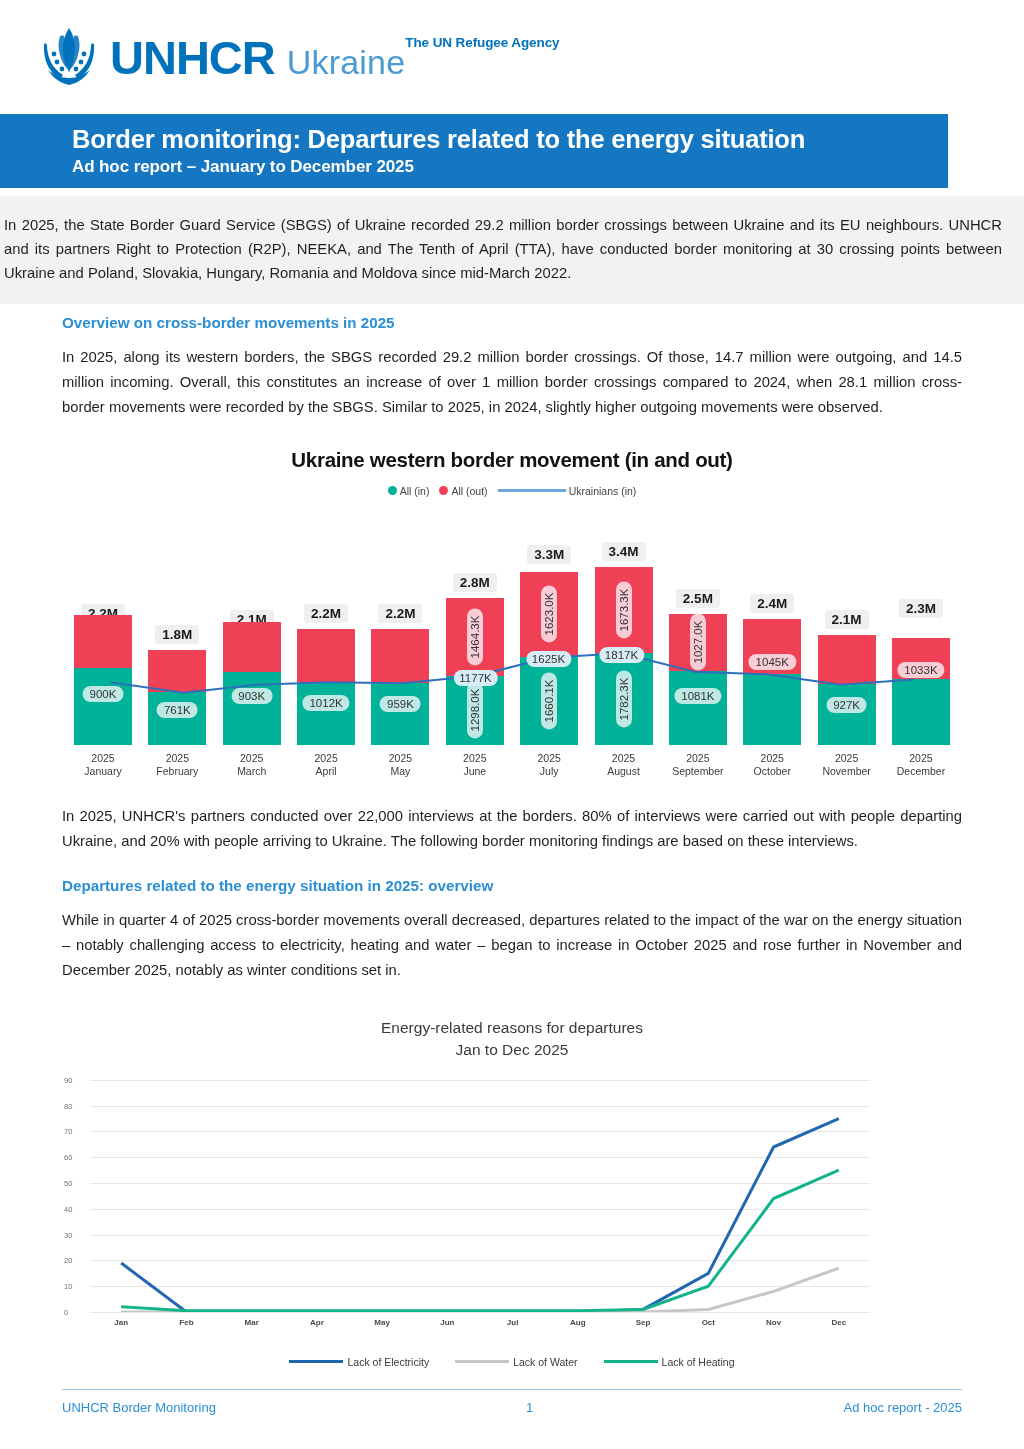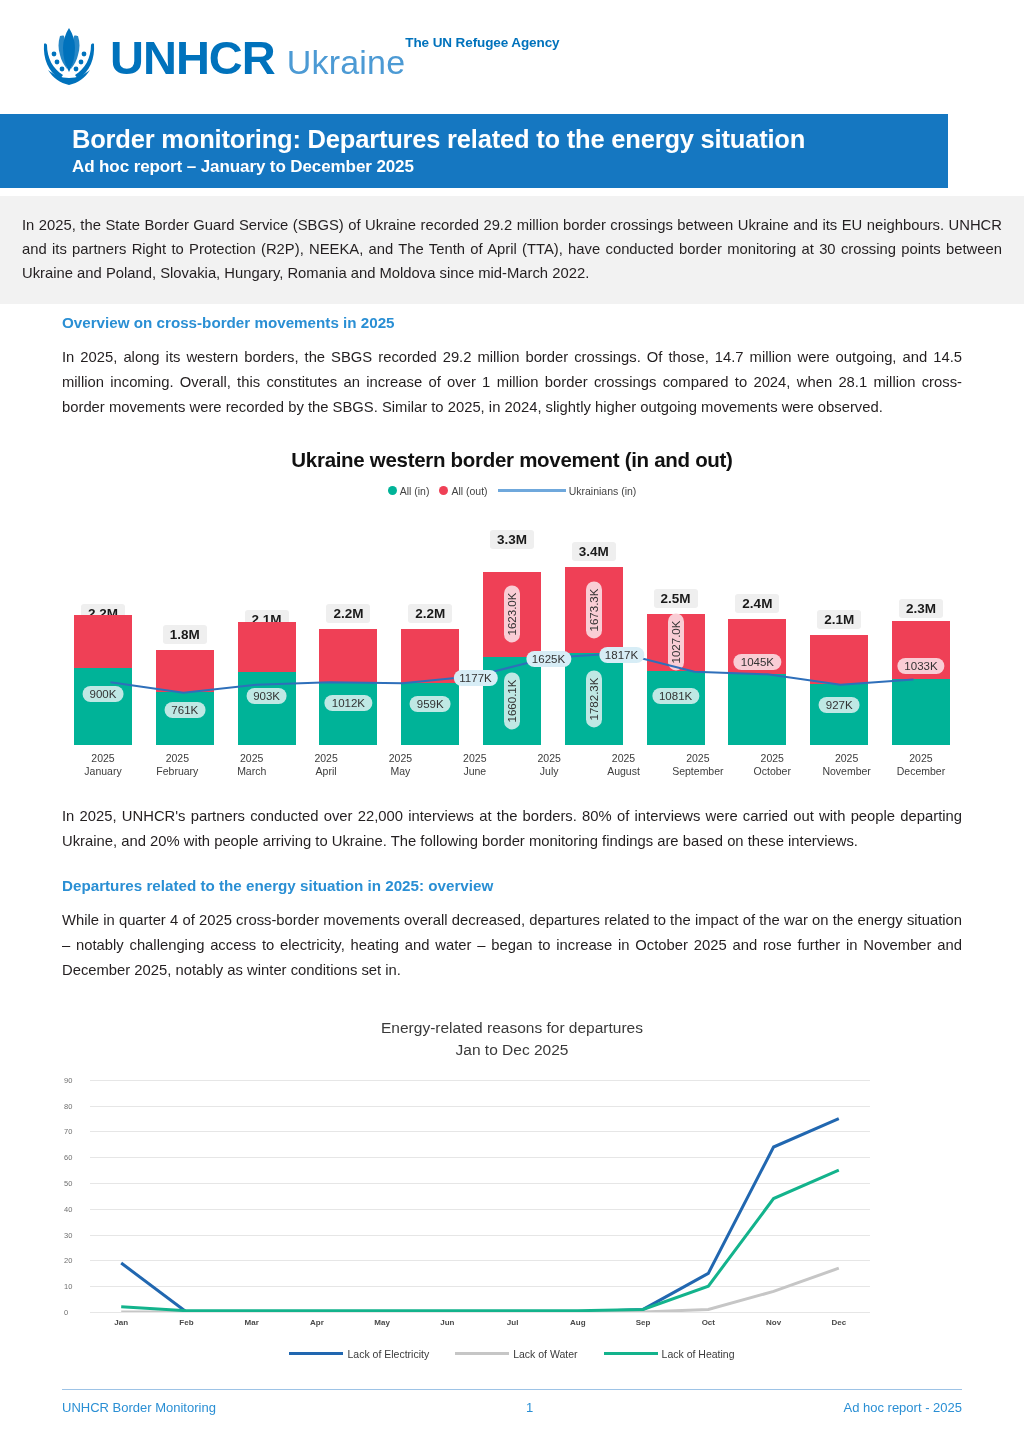--- a/index.html
+++ b/index.html
@@ -34,21 +34,21 @@
   .title-bar {
     position: absolute; left: 0; top: 114px; width: 948px; height: 74px;
     background: #1577c1; color: #fff; padding: 10px 0 0 72px;
   }
   .title-main { font-size: 25.5px; font-weight: 700; letter-spacing: -.2px; line-height: 1.18; }
   .title-sub  { font-size: 17px; font-weight: 700; margin-top: 3px; letter-spacing: -.1px; }
 
   
   .intro {
     position: absolute; left: 0; top: 196px; width: 1024px;
-    background: #f2f2f2; padding: 18px 22px 18px 22px;
+    background: #f2f2f2; padding: 18px 22px 18px 4px;
   }
   .intro p {
     font-size: 14.8px; line-height: 1.62; text-align: justify; color: #231f20;
   }
 
   
   .content { position: absolute; left: 0; top: 300px; width: 1024px; padding: 0 62px 0 62px; }
   h2.section {
     color: #2a8fd4; font-size: 15.2px; font-weight: 700; margin: 14px 0 14px 0;
   }
@@ -109,21 +109,21 @@
   
   .chart2 { margin-top: 34px; }
   .chart2-title { text-align: center; font-size: 15.5px; color: #3a3a3a; line-height: 1.45; }
   .plot2 { position: relative; height: 232px; margin-top: 18px; margin-left: 28px; margin-right: 92px; }
   .ytick { position: absolute; left: -26px; font-size: 7.5px; color: #6f6f6f; transform: translateY(-50%); }
   .gridline { position: absolute; left: 0; right: 0; height: 1px; background: #e6e6e6; }
   .x2labels { position: relative; margin: 6px 0 0 28px; margin-right: 92px; height: 16px; }
   .x2lab { position: absolute; font-size: 8px; color: #4a4a4a; transform: translateX(-50%); font-weight: 700; }
   .chart2-legend {
     display: flex; justify-content: center; align-items: center; gap: 26px;
-    margin-top: 14px; font-size: 10.5px; color: #3b3b3b;
+    margin-top: 22px; font-size: 10.5px; color: #3b3b3b;
   }
   .lg2 { display: flex; align-items: center; gap: 4px; }
   .lg2-line { width: 54px; height: 3px; display: inline-block; }
 
   
   .footer {
     position: absolute; left: 62px; right: 62px; bottom: 34px;
     border-top: 1.5px solid #9dc3e6; padding-top: 10px;
     display: flex; justify-content: space-between; align-items: center;
     font-size: 13px; color: #2a8fd4;
@@ -222,21 +222,30 @@
           </div>
         </div>
         <div class="barcol">
           <div class="total-lab" style="bottom: 121.176px;">2.2M</div>
           <div class="seg seg-out" style="height: 53.4px;"></div>
           <div class="seg seg-in" style="height: 61.7765px;">
             <span class="seg-lab in" style="top: 34%;">959K</span>
           </div>
         </div>
         <div class="barcol">
-          <div class="total-lab" style="bottom: 196px;">3.3M</div>
+          <div class="total-lab" style="bottom: 152.588px;">2.8M</div>
+          <div class="seg seg-out" style="height: 77.7067px;">
+            <span class="seg-lab out vert" style="top: 50%;">1464.3K</span>
+          </div>
+          <div class="seg seg-in" style="height: 68.8816px;">
+            <span class="seg-lab in vert" style="top: 50%;">1298.0K</span>
+          </div>
+        </div>
+        <div class="barcol">
+          <div class="total-lab" style="bottom: 181px;">3.3M</div>
           <div class="seg seg-out" style="height: 85.4062px;">
             <span class="seg-lab out vert" style="top: 50%;">1623.0K</span>
           </div>
           <div class="seg seg-in" style="height: 87.3585px;">
             <span class="seg-lab in vert" style="top: 50%;">1660.1K</span>
           </div>
         </div>
         <div class="barcol">
           <div class="total-lab" style="bottom: 184px;">3.4M</div>
           <div class="seg seg-out" style="height: 86.1927px;">
@@ -264,21 +273,21 @@
         </div>
         <div class="barcol">
           <div class="total-lab" style="bottom: 115.941px;">2.1M</div>
           <div class="seg seg-out" style="height: 49.7353px;"></div>
           <div class="seg seg-in" style="height: 60.2059px;">
             <span class="seg-lab in" style="top: 34%;">927K</span>
           </div>
         </div>
         <div class="barcol">
           <div class="total-lab" style="bottom: 126.412px; text-align: right;">2.3M</div>
-          <div class="seg seg-out" style="height: 58px;">
+          <div class="seg seg-out" style="height: 41px;">
             <span class="seg-lab out" style="top: 78%;">1033K</span>
           </div>
           <div class="seg seg-in" style="height: 65.4412px;"></div>
         </div>
         <svg class="uline-svg" viewBox="0 0 900 218" preserveAspectRatio="none">
           <polyline points="48.5,155.1764705882353 121.5,165.64705882352942 194.5,157.7941176470588 267.5,155.1764705882353 340.5,156.2235294117647 413.5,149.11844136706196 486.5,130.64150094870882 559.5,126.19267276305129 632.5,144.70588235294116 705.5,147.3235294117647 778.5,157.7941176470588 851.5,152.55882352941177" fill="none" stroke="#2e6fba" stroke-width="2"></polyline>
         </svg>
         <div class="uline-lab" style="left: 413.5px; top: 151.118px;">1177K</div>
         <div class="uline-lab" style="left: 486.5px; top: 132.642px;">1625K</div>
         <div class="uline-lab" style="left: 559.5px; top: 128.193px;">1817K</div>

